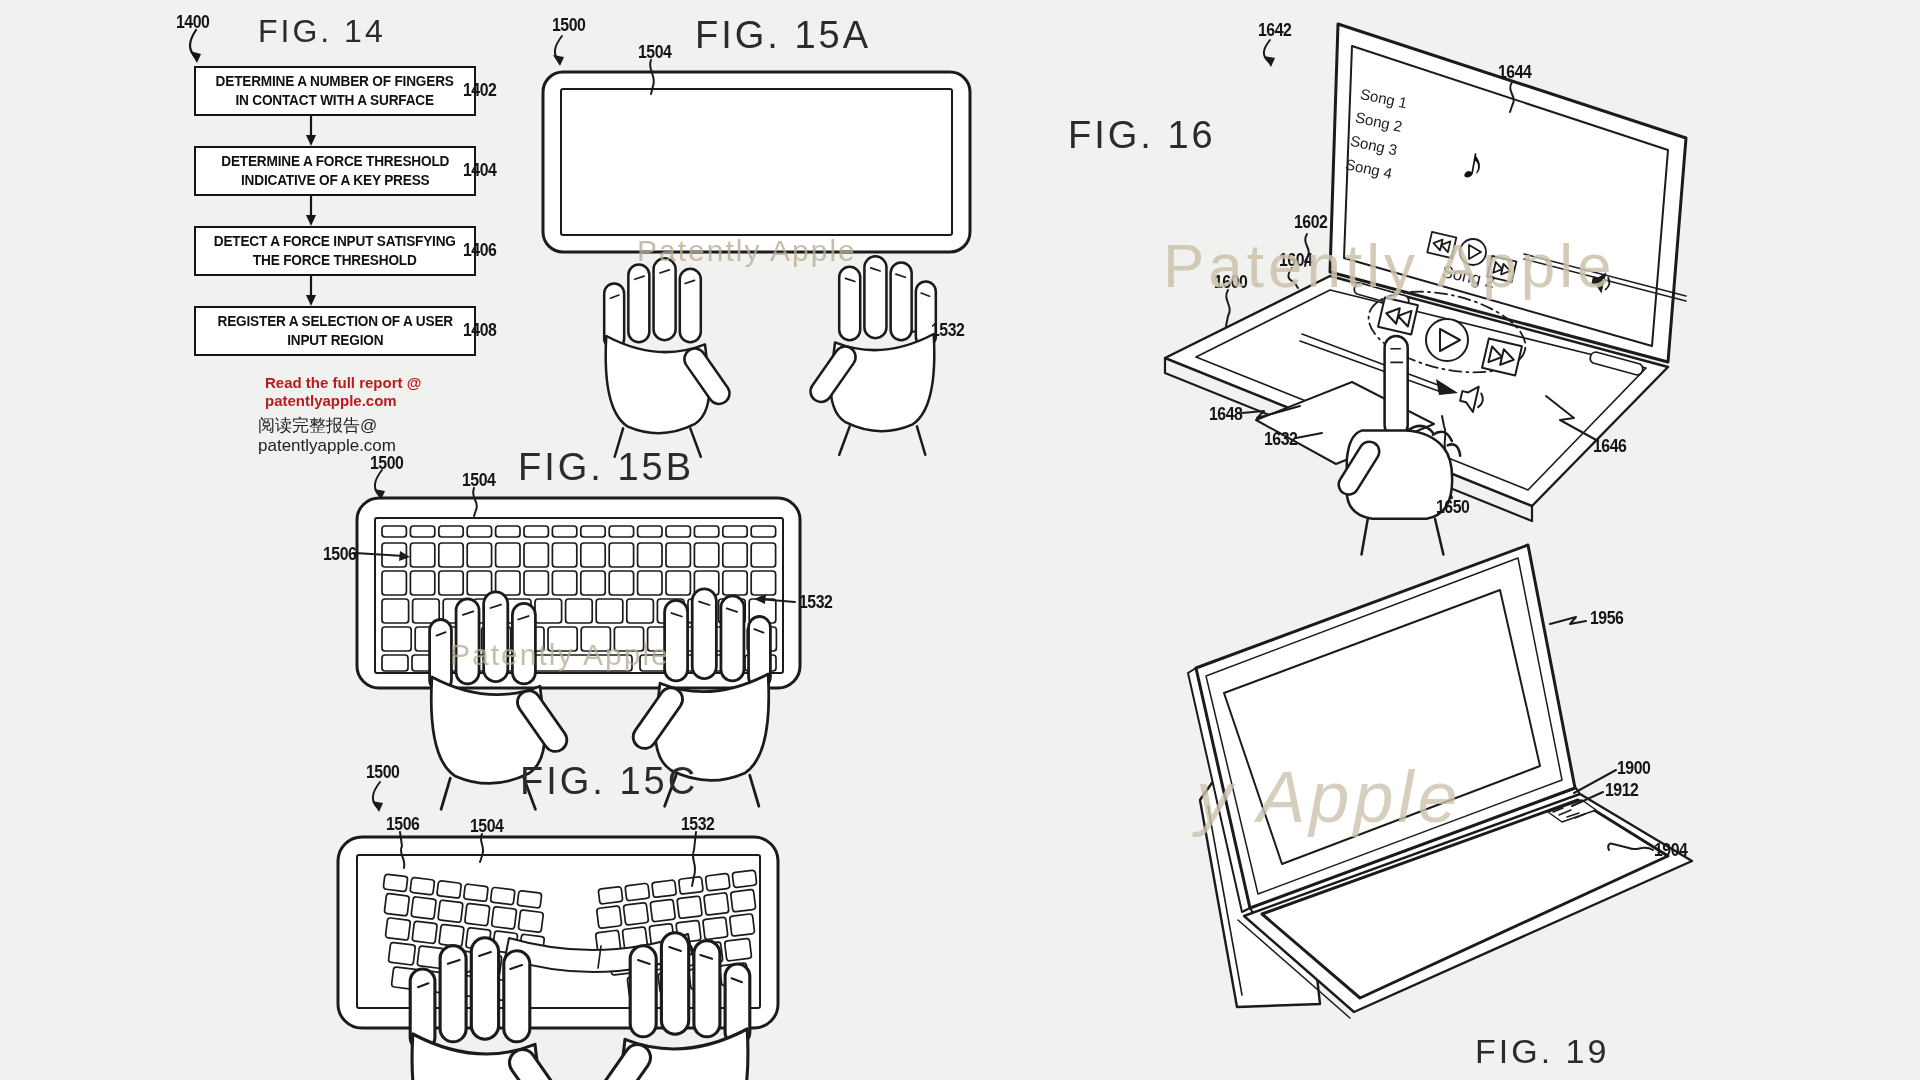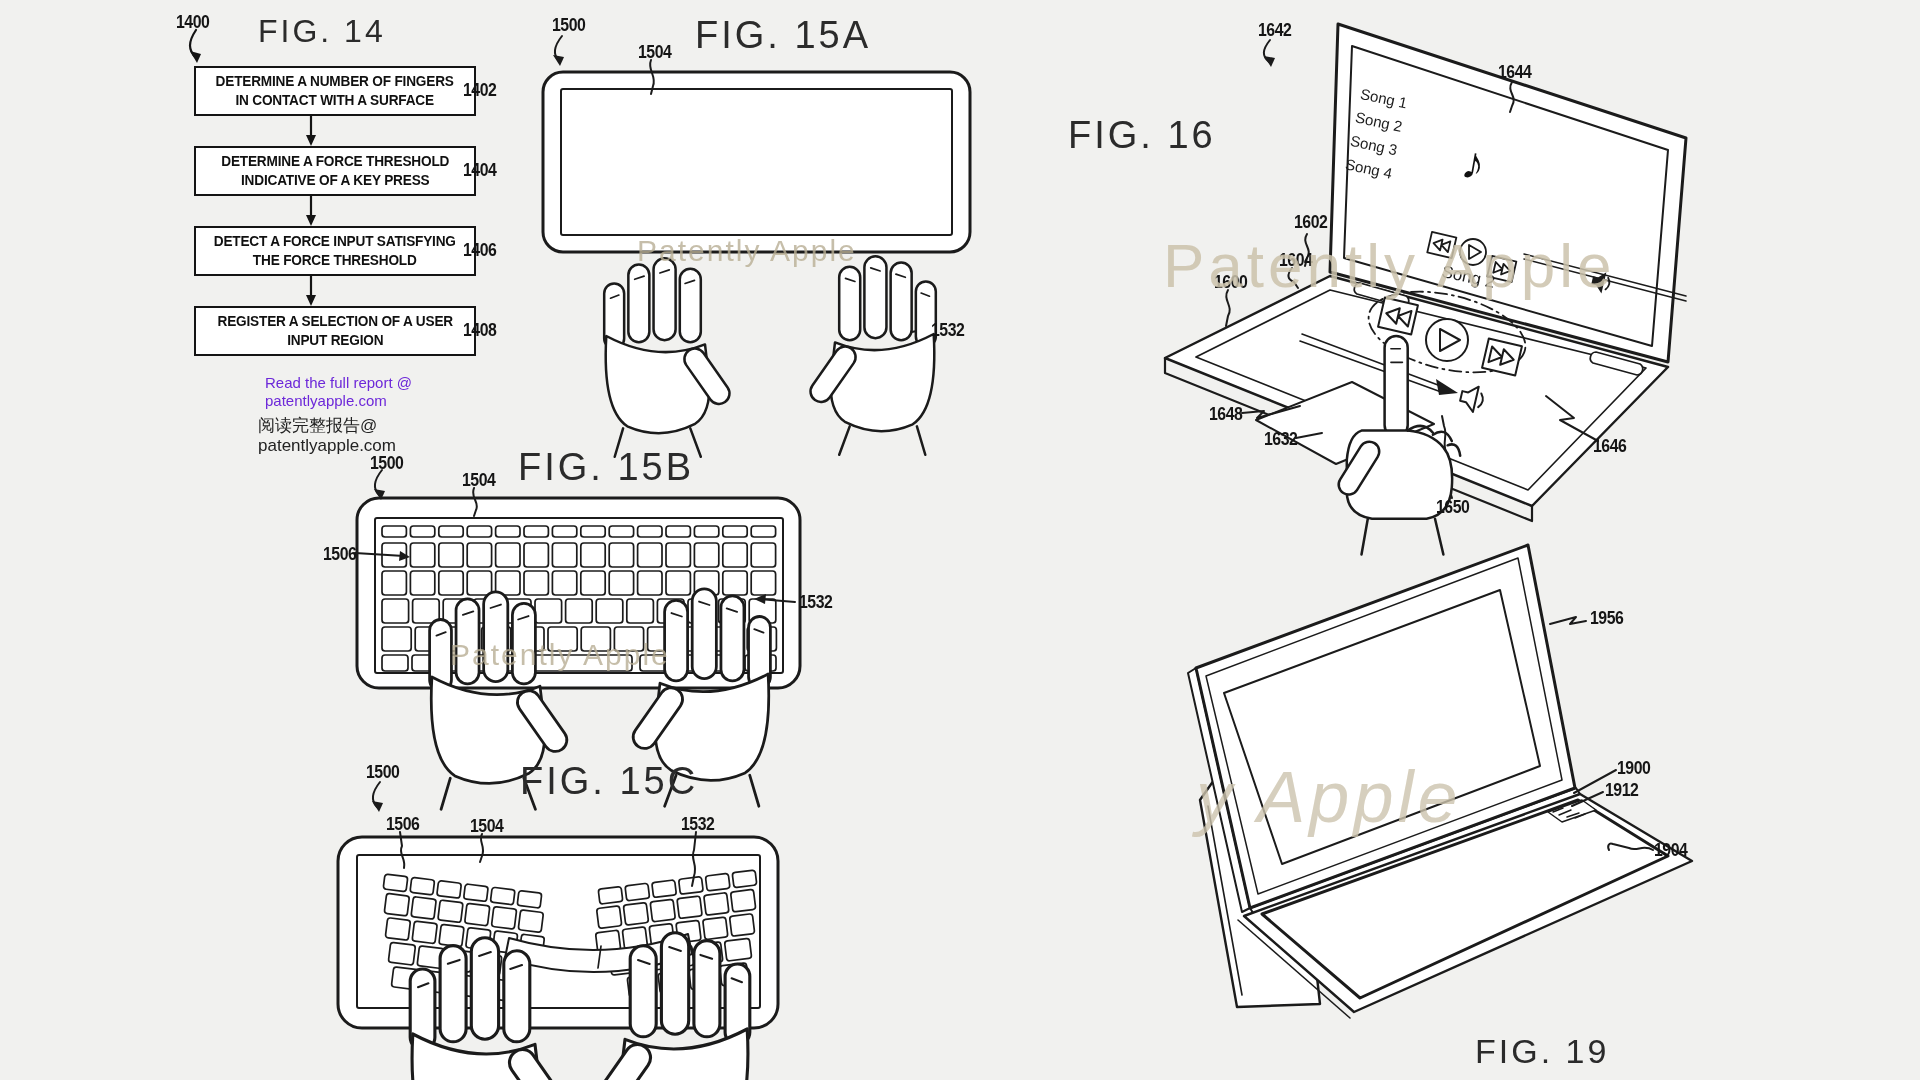--- a/index.html
+++ b/index.html
@@ -8,21 +8,21 @@
   #art{position:absolute;left:0;top:0;z-index:1;}
   .txt{position:absolute;z-index:2;white-space:nowrap;}
   .ref{font-weight:700;font-size:18px;letter-spacing:-0.5px;transform:scaleX(.88);transform-origin:left top;color:#151515;}
   .figtitle{font-size:38px;letter-spacing:3px;color:#2b2b2b;}
   .fcbox{position:absolute;left:170px;width:278px;height:46px;background:#fff;border:2.5px solid #141414;
          z-index:2;display:flex;flex-direction:column;justify-content:center;align-items:center;text-align:center;margin-left:24px;}
   .fcbox .inner{font-weight:700;font-size:14.5px;line-height:1.32;transform:scaleX(.94);letter-spacing:-0.2px;color:#101010;}
   .watermark{color:#b9af95;opacity:.8;font-size:30px;letter-spacing:2px;z-index:3;}
   .wm-big{color:#ccc3ac;opacity:.85;font-size:62px;letter-spacing:4px;z-index:3;}
   .wm-huge{color:#cdc4ae;opacity:.8;font-size:72px;letter-spacing:4px;z-index:3;font-style:italic;}
-  .promo-en{font-weight:400;font-size:15px;color:#6d28d9;}
+  .promo-en{font-weight:700;font-size:15px;color:#b91c1c;}
   .promo-zh{font-size:17px;color:#222;}
   .songlist{font-size:15px;line-height:1.6;color:#1d1d1d;transform:rotate(12deg);transform-origin:left top;}
   .nowplaying{font-size:17px;color:#1d1d1d;transform:rotate(12deg);transform-origin:left top;}
   .note{font-size:46px;color:#111;transform:rotate(10deg);}
 </style>
 </head>
 <body>
 
 <div id="canvas">
 

